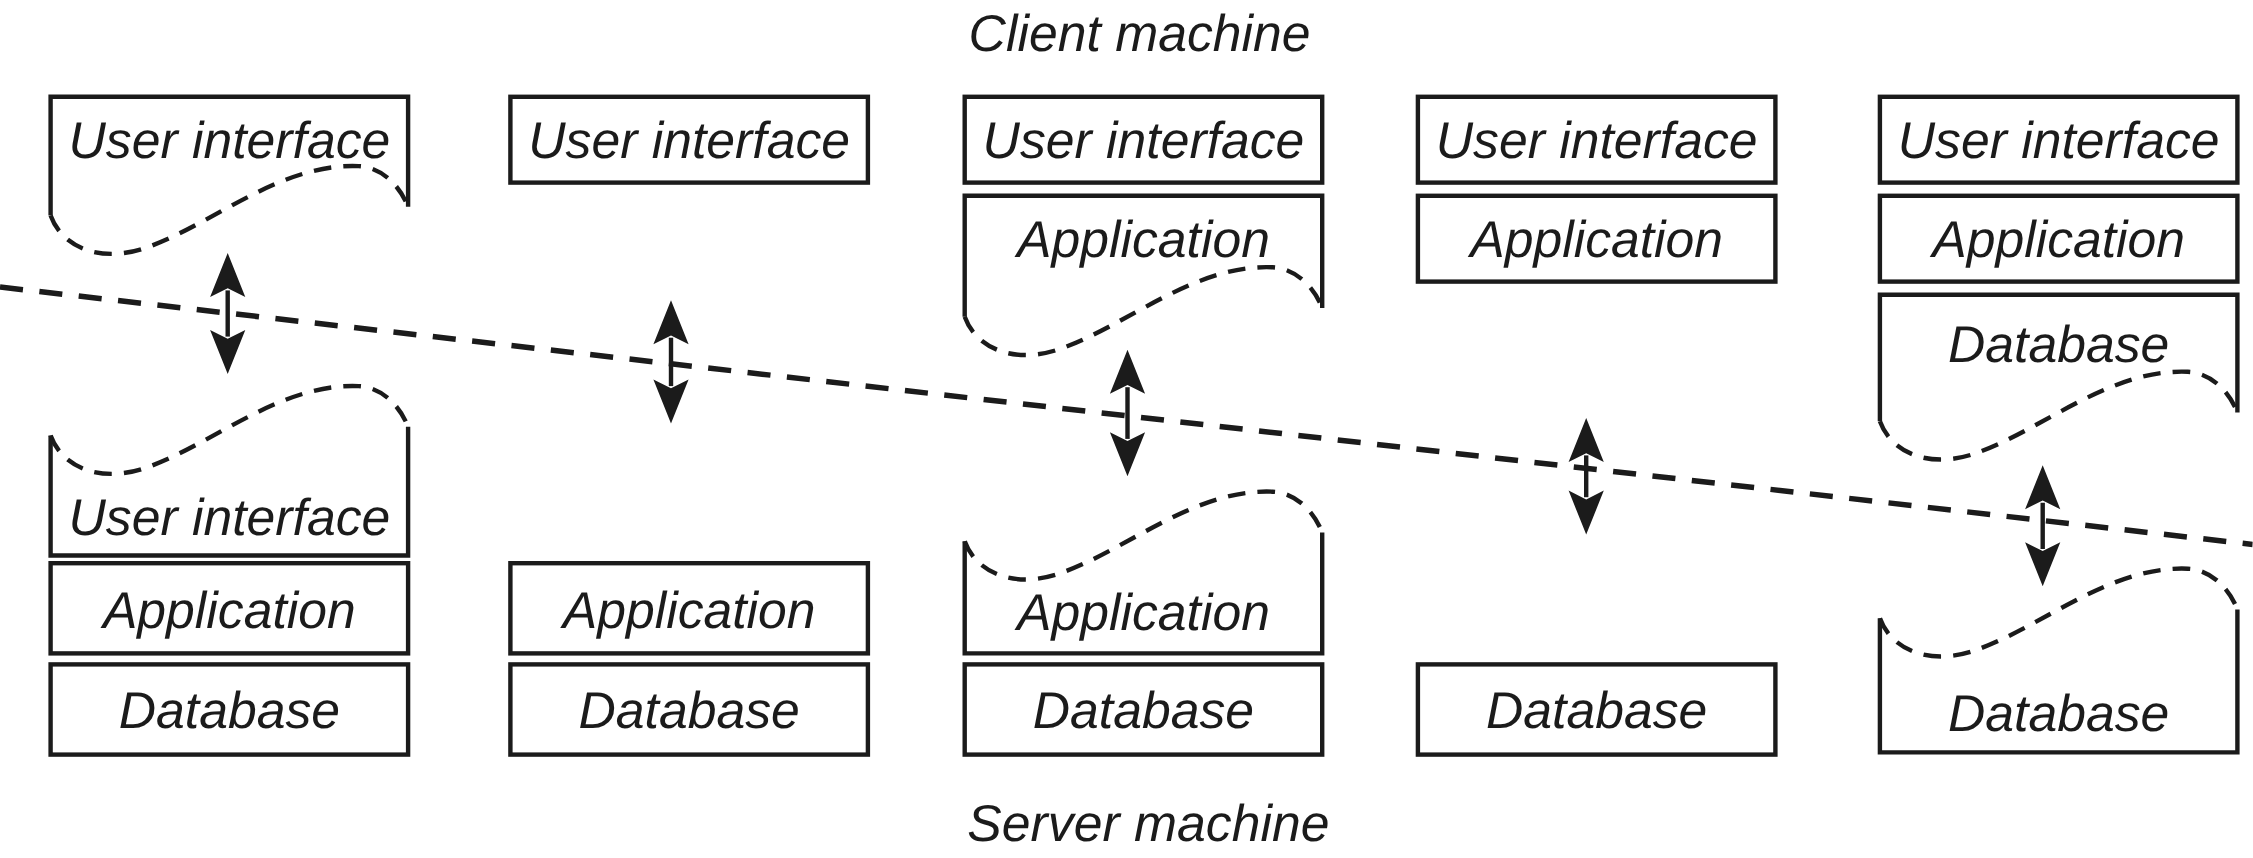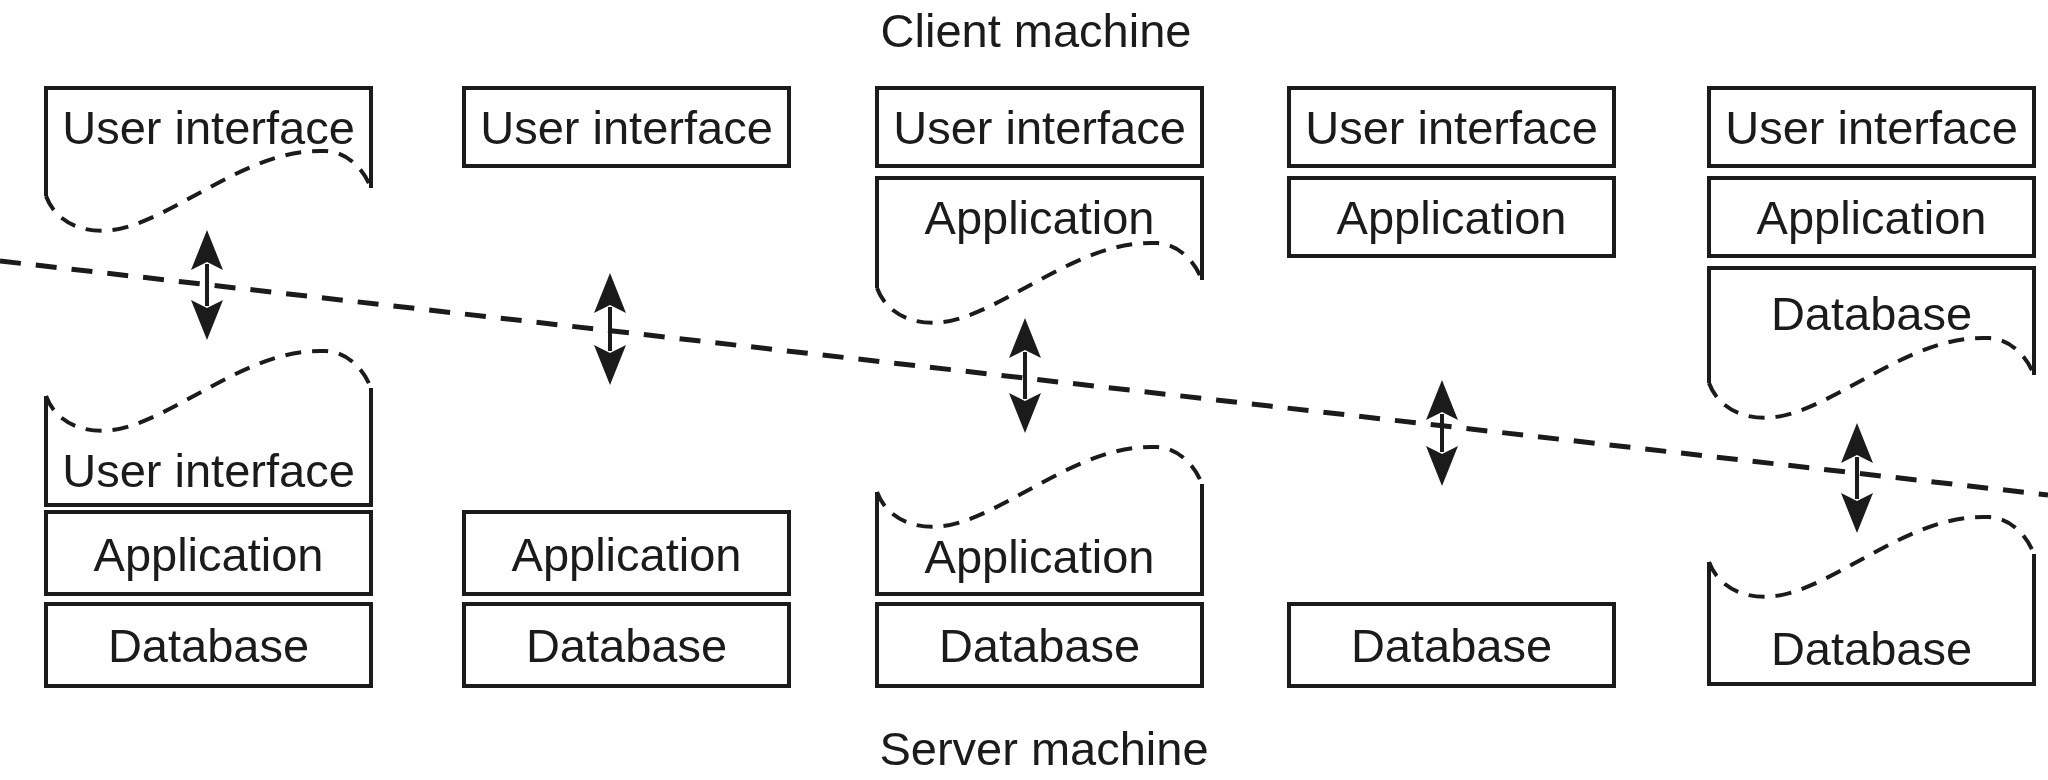--- a/index.html
+++ b/index.html
@@ -3,20 +3,21 @@
 <meta charset="utf-8">
 <style>
   :root { --ink: #1b1b1b; --paper: #ffffff; }
   html, body { margin: 0; padding: 0; background: var(--paper); }
   .stage {
     position: relative;
     width: 2048px;
     height: 780px;
     background: var(--paper);
     font-family: "Liberation Sans", sans-serif;
+    font-style: italic;
   }
   svg { display: block; }
   text {
     font-family: "Liberation Sans", sans-serif;
     font-size: 47px;
     fill: var(--ink);
     text-anchor: middle;
   }
   .box  { fill: none; stroke: var(--ink); stroke-width: 4; }
   .solid{ fill: none; stroke: var(--ink); stroke-width: 4; }

